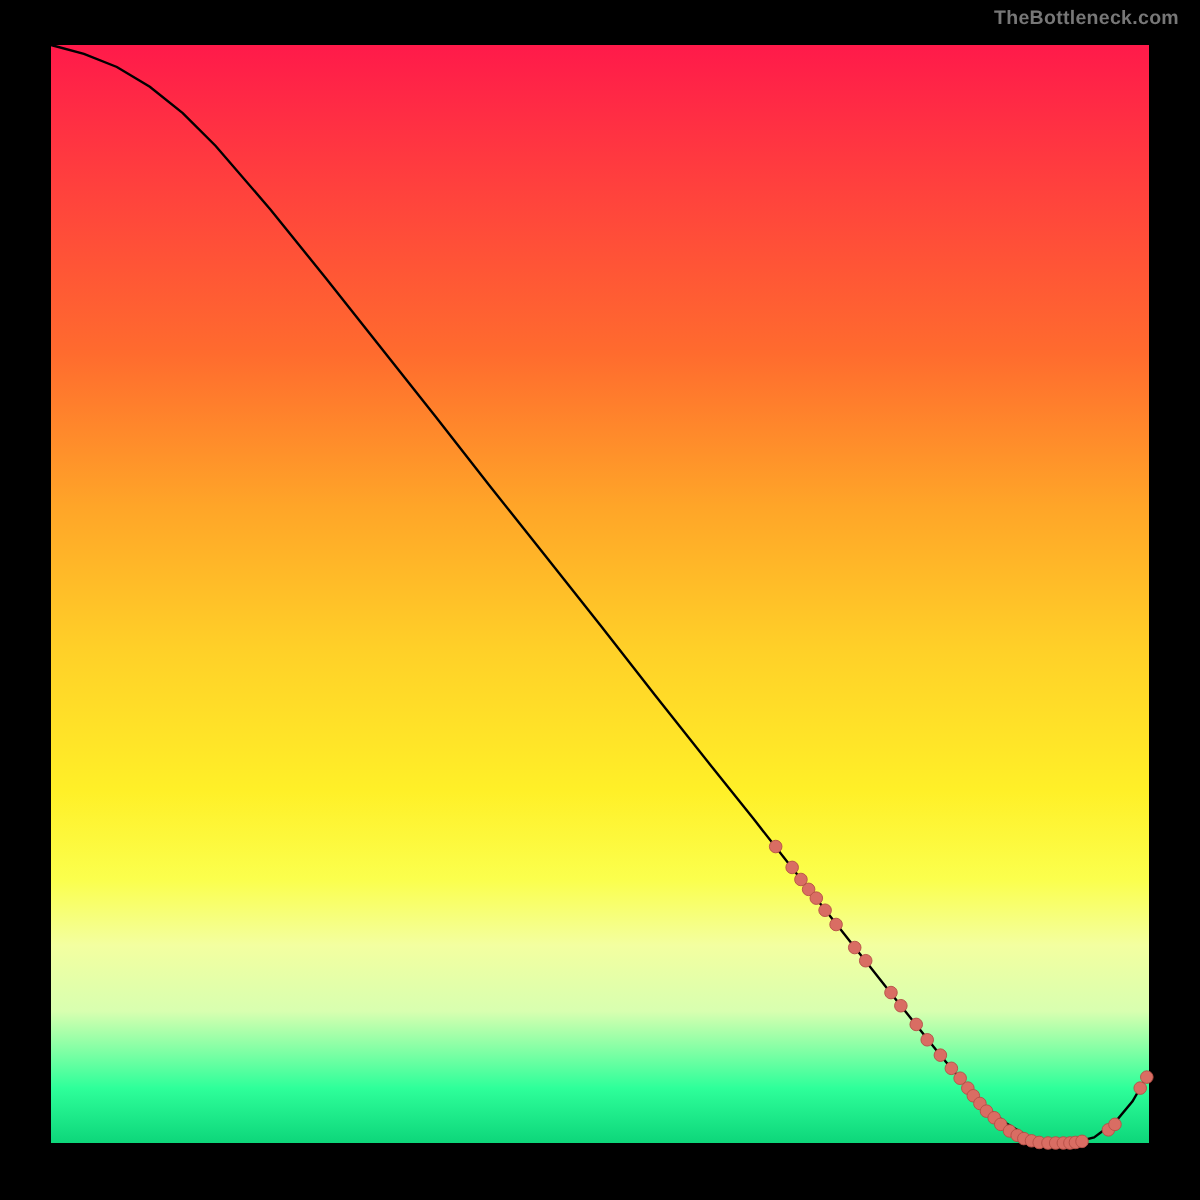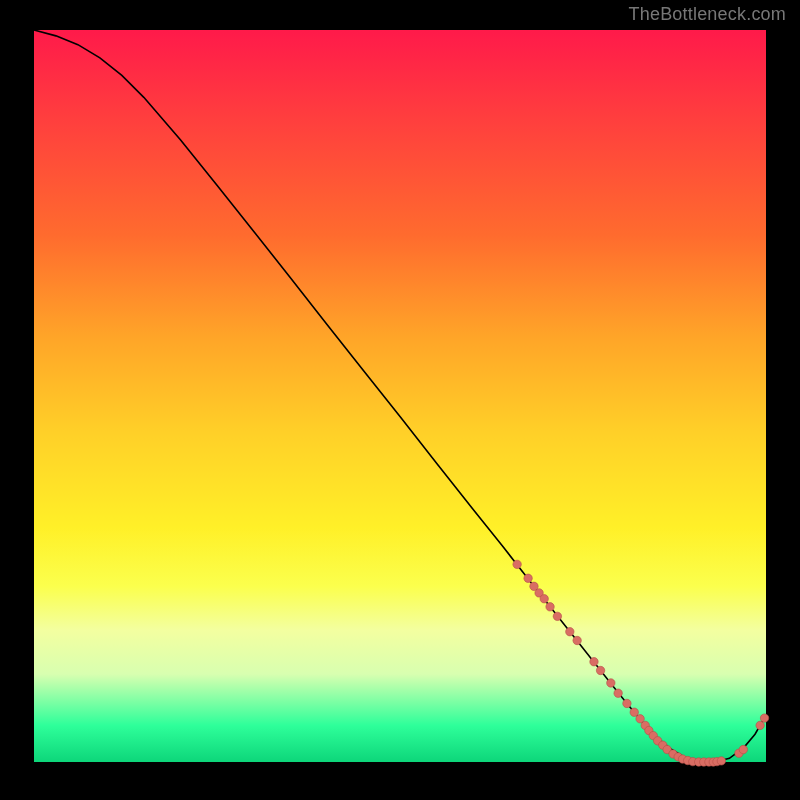--- a/index.html
+++ b/index.html
@@ -9,22 +9,22 @@
     width: 800px;
     height: 800px;
     position: relative;
     font-family: Arial, sans-serif;
   }
   .attribution {
     position: absolute;
     top: 4px;
     right: 14px;
     color: #777;
-    font-size: 18px;
-    font-weight: 400;
+    font-size: 13px;
+    font-weight: 700;
     letter-spacing: 0.2px;
   }
   .plot-area {
     position: absolute;
     left: 34px;
     top: 30px;
     width: 732px;
     height: 732px;
     background: linear-gradient(to bottom,
       #ff1a4a 0%,

